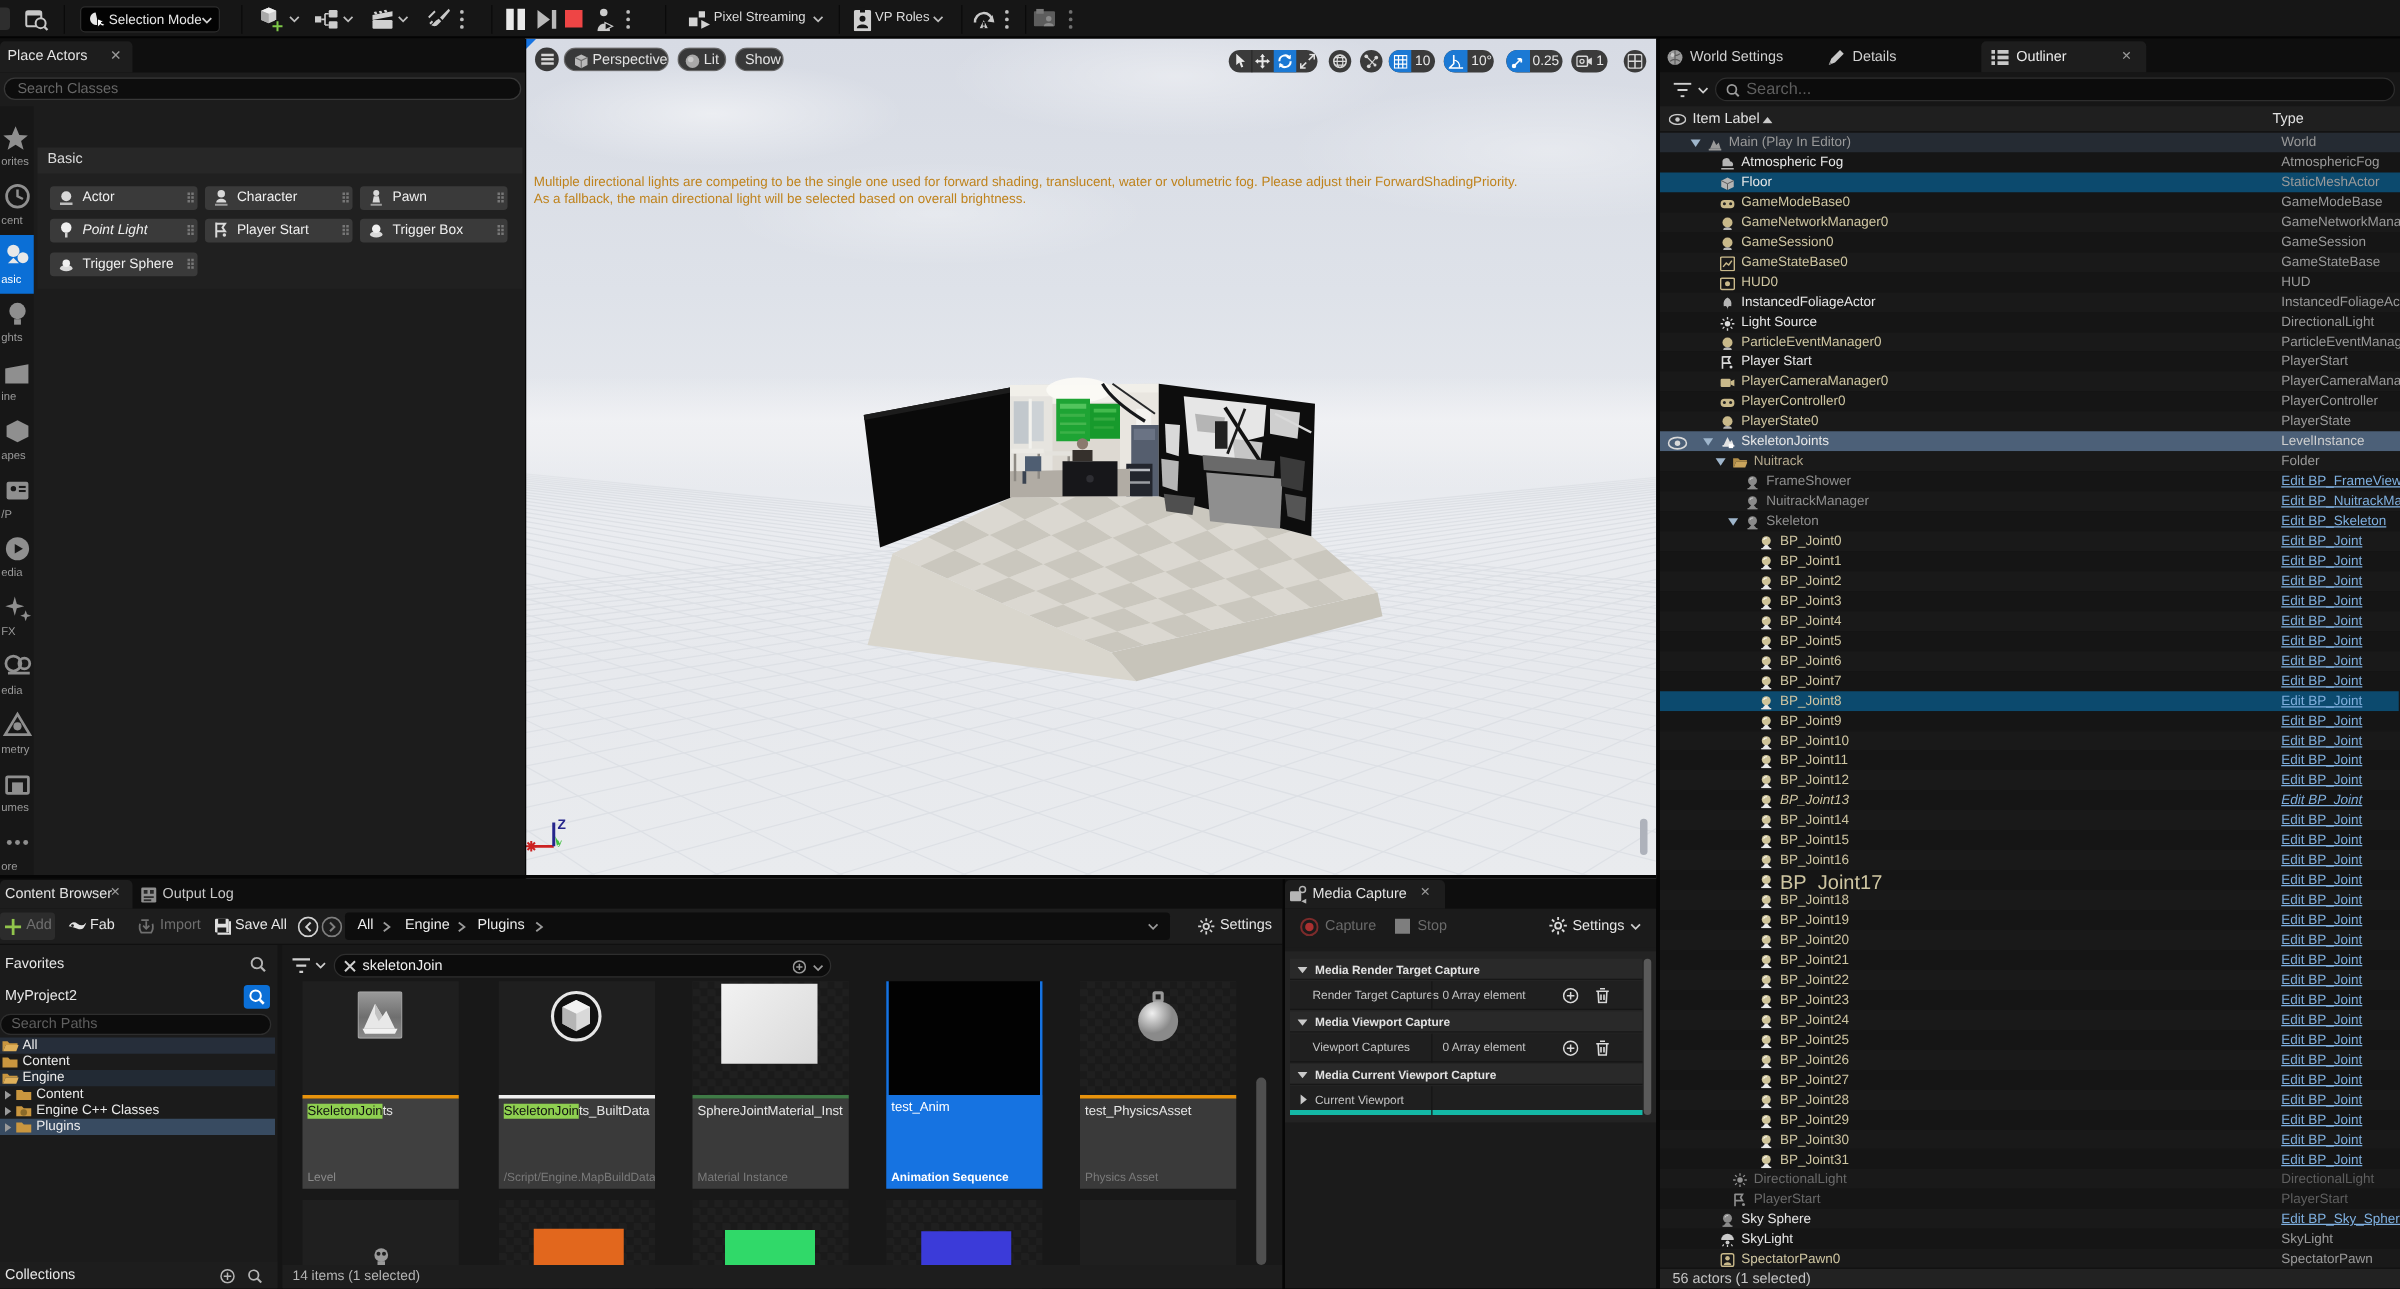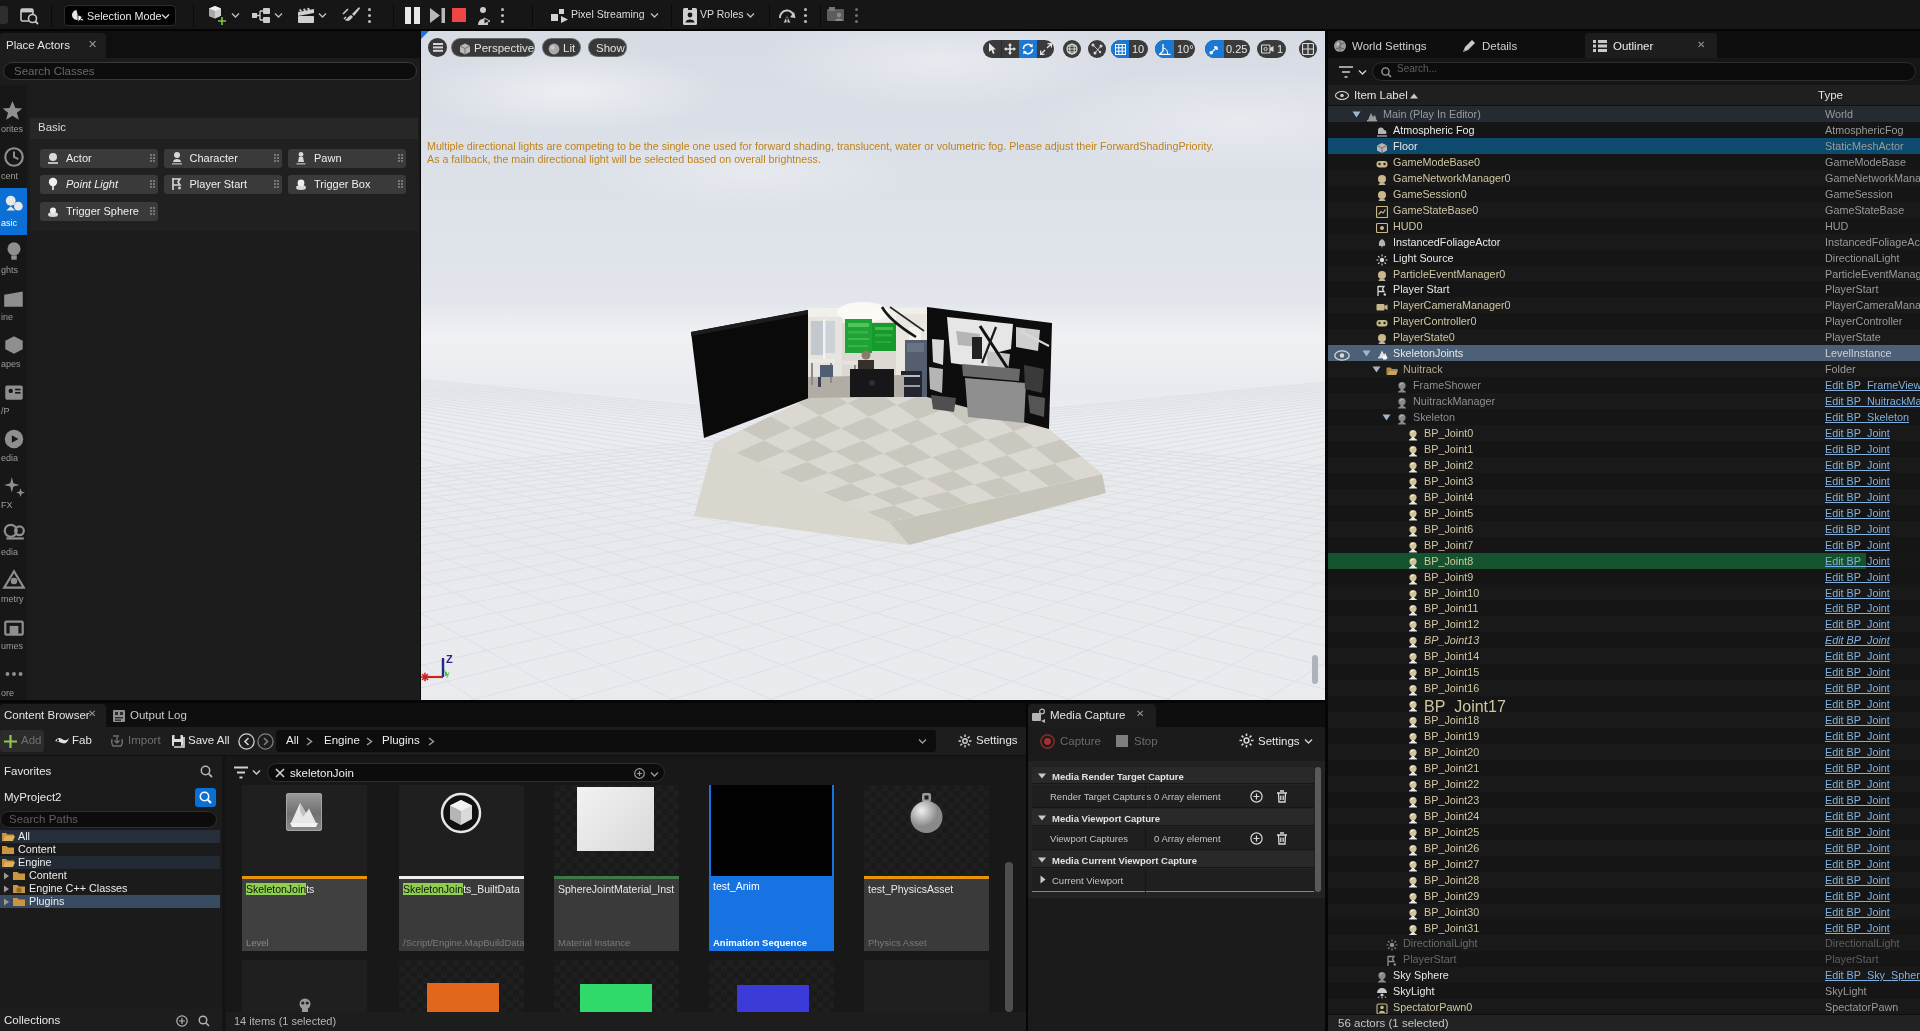--- a/index.html
+++ b/index.html
@@ -944,21 +944,21 @@
         <svg class="abs" style="left:244px;top:5px;" width="12" height="13" viewBox="0 0 12 13">
           <path d="M1 3 H11 M2.5 3 L3 12 L9 12 L9.5 3 M4 1 H8 M4.8 5.5 V10 M7.2 5.5 V10" stroke="#d9d9d9" stroke-width="1.3" fill="none"></path>
         </svg>
       </div>
       <div class="abs" style="left:4px;top:148px;width:282px;height:17px;background:#292929;border-bottom:1px solid #171717;">
         <svg class="abs" style="left:6px;top:6px;" width="8" height="6" viewBox="0 0 8 6">
           <path d="M0 0.5 L8 0.5 L4 5.5 Z" fill="#c9c9c9"></path>
         </svg>
         <span class="abs txt" style="left:20px;top:3.5px;font-size:9.5px;font-weight:bold;color:#e2e2e2;">Media Current Viewport Capture</span>
       </div>
-      <div class="abs" style="left:4px;top:166px;width:282px;height:23px;background:#1f1f1f;border-bottom:1px solid #14b8a6;">
+      <div class="abs" style="left:4px;top:166px;width:282px;height:23px;background:#1f1f1f;border-bottom:4px solid #14b8a6;">
         <svg class="abs" style="left:8px;top:6px;" width="6" height="9" viewBox="0 0 6 9">
           <path d="M0.5 0.5 L5.5 4.5 L0.5 8.5 Z" fill="#c9c9c9"></path>
         </svg>
         <span class="abs txt" style="left:20px;top:6px;font-size:9.5px;color:#c5c5c5;">Current Viewport</span>
         <div class="abs" style="left:113px;top:0;width:1px;height:23px;background:#161616;"></div>
       </div>
       <div class="abs" style="left:287px;top:64px;width:6px;height:125px;background:#5a5a5a;border-radius:3px;"></div>
     </div>
     <div class="abs" style="left:1328px;top:31px;width:592px;height:1000px;background:#161616;overflow:hidden;">
       <div class="abs" style="left:0;top:0;width:592px;height:27px;background:#0e0e0e;"></div>
@@ -994,21 +994,21 @@
           <path d="M1 1 H15 M4 6 H12 M6.5 11 H9.5" stroke="#cfcfcf" stroke-width="1.7"></path>
         </svg>
         <svg class="abs" style="left:30px;top:11px;" width="9" height="7" viewBox="0 0 9 7">
           <path d="M1 1.5 L4.5 5 L8 1.5" stroke="#cfcfcf" stroke-width="1.4" fill="none"></path>
         </svg>
         <div class="abs" style="left:44px;top:4px;width:544px;height:19px;background:#0c0c0c;border-radius:10px;border:1px solid #2e2e2e;">
           <svg class="abs" style="left:8px;top:4px;" width="11" height="11" viewBox="0 0 11 11">
             <circle cx="4.5" cy="4.5" r="3.6" fill="none" stroke="#9a9a9a" stroke-width="1.4"></circle>
             <line x1="7.3" y1="7.3" x2="10" y2="10" stroke="#9a9a9a" stroke-width="1.6"></line>
           </svg>
-          <span class="abs txt" style="left:24px;top:0;font-size:10px;color:#5f5f5f;">Search...</span>
+          <span class="abs txt" style="left:24px;top:0;font-size:13px;color:#5f5f5f;">Search...</span>
         </div>
       </div>
       <div class="abs" style="left:0;top:54px;width:592px;height:21px;background:#1f1f1f;border-bottom:1px solid #101010;">
         <svg class="abs" style="left:7px;top:6px;" width="14" height="9" viewBox="0 0 14 9">
           <ellipse cx="7" cy="4.5" rx="6.5" ry="4" fill="none" stroke="#c9c9c9" stroke-width="1.2"></ellipse>
           <circle cx="7" cy="4.5" r="1.8" fill="#c9c9c9"></circle>
         </svg>
         <span class="abs txt" style="left:26px;top:4px;font-size:11.5px;color:#e2e2e2;">Item Label</span>
         <svg class="abs" style="left:82px;top:8px;" width="8" height="6" viewBox="0 0 8 6">
           <path d="M0 5.5 L8 5.5 L4 0.5 Z" fill="#c9c9c9"></path>
@@ -1273,21 +1273,21 @@
         <div class="abs" style="left:0;top:430.6px;width:592px;height:15.95px;background:#151515;">
           <div class="abs" style="left:79px;top:2px;width:12px;height:12px;"><svg width="12" height="12" viewBox="0 0 12 12">
               <circle cx="6" cy="4.6" r="3.6" fill="#cfc49a"></circle>
               <path d="M4 4 a2 2 0 0 1 2.5 -1.5" stroke="#fff" stroke-width="0.9" fill="none"></path>
               <path d="M2.5 11 L5 8 L7 8 L9.5 11 Z" fill="#e8e8e8"></path>
               <rect x="2" y="10.4" width="8" height="1.1" fill="#e8e8e8"></rect>
             </svg></div>
           <span class="abs txt" style="left:96px;top:2px;font-size:10.8px;color:#cfc6a2;">BP_Joint7</span>
           <span class="abs txt" style="left:497px;top:2px;color:#7fb0e0;font-size:10.8px;text-decoration:underline;">Edit BP_Joint</span>
         </div>
-        <div class="abs" style="left:0;top:446.6px;width:538px;height:15.95px;background:#14532d;">
+        <div class="abs" style="left:0;top:446.6px;width:591px;height:15.95px;background:#0c4a6e;">
           <div class="abs" style="left:79px;top:2px;width:12px;height:12px;"><svg width="12" height="12" viewBox="0 0 12 12">
               <circle cx="6" cy="4.6" r="3.6" fill="#cfc49a"></circle>
               <path d="M4 4 a2 2 0 0 1 2.5 -1.5" stroke="#fff" stroke-width="0.9" fill="none"></path>
               <path d="M2.5 11 L5 8 L7 8 L9.5 11 Z" fill="#e8e8e8"></path>
               <rect x="2" y="10.4" width="8" height="1.1" fill="#e8e8e8"></rect>
             </svg></div>
           <span class="abs txt" style="left:96px;top:2px;font-size:10.8px;color:#cfc6a2;">BP_Joint8</span>
           <span class="abs txt" style="left:497px;top:2px;color:#7fb0e0;font-size:10.8px;text-decoration:underline;">Edit BP_Joint</span>
         </div>
         <div class="abs" style="left:0;top:462.5px;width:592px;height:15.95px;background:#151515;">

